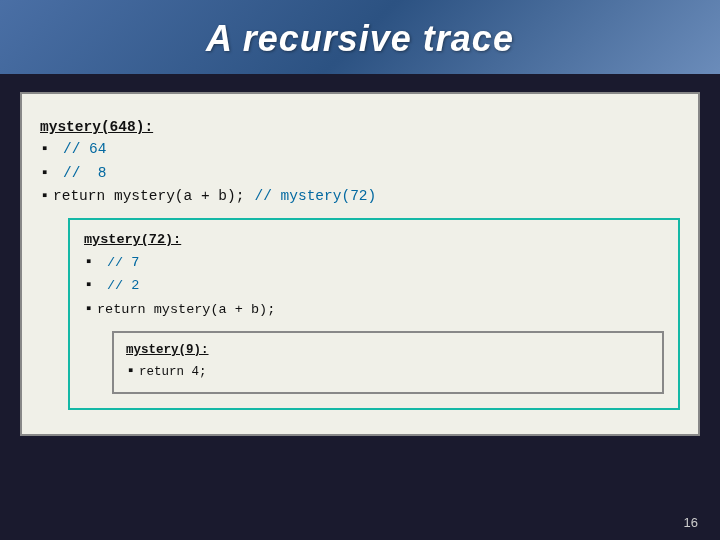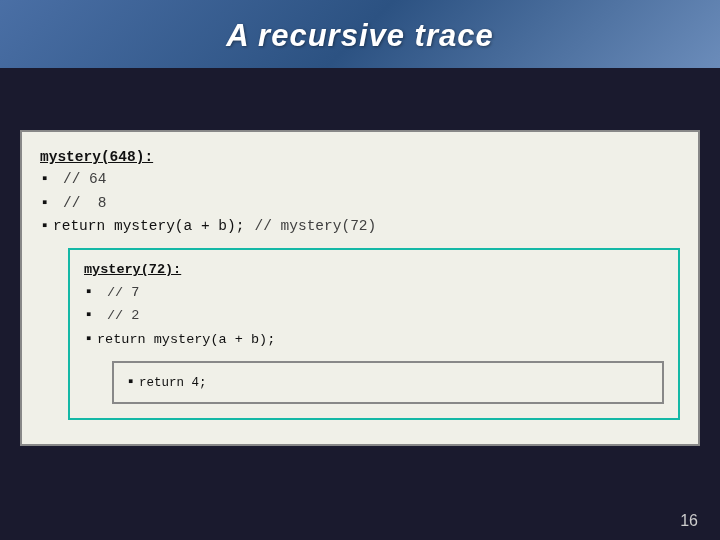--- a/index.html
+++ b/index.html
@@ -18,62 +18,61 @@
 
     .header {
       width: 100%;
       background: linear-gradient(135deg, #4a6fa5, #2c5282, #6b8cba);
       padding: 18px 20px 14px 20px;
       text-align: center;
     }
 
     .header h1 {
       color: #ffffff;
-      font-size: 31px;
+      font-size: 36px;
       font-weight: bold;
       font-style: italic;
       letter-spacing: 1px;
       text-shadow: 1px 1px 3px rgba(0,0,0,0.4);
     }
 
     .main-content {
       width: 100%;
       flex: 1;
       background: #1a1a2e;
       display: flex;
       align-items: flex-start;
       justify-content: center;
       padding: 18px 18px 10px 18px;
     }
 
     .outer-box {
       background: #f0f0e8;
       border: 2px solid #888;
-      padding: 14px 18px 14px 18px;
+      padding: 22px 18px 14px 18px;
       width: 680px;
       font-family: 'Courier New', Courier, monospace;
       font-size: 14.5px;
       color: #111;
       line-height: 1.55;
-      margin-top: 44px;
     }
 
     .code-line {
       display: flex;
       align-items: baseline;
     }
 
     .bullet {
       color: #111;
       margin-right: 4px;
       font-size: 15px;
     }
 
     .comment {
-      color: #404040;
+      color: #0369a1;
       margin-left: 10px;
     }
 
     .func-label {
       font-weight: bold;
       text-decoration: underline;
     }
 
     .inner-box {
       background: #f0f0e8;
@@ -95,21 +94,21 @@
       font-size: 12.5px;
       color: #111;
       line-height: 1.55;
     }
 
     .page-num {
       position: absolute;
       bottom: 10px;
       right: 22px;
       color: #cccccc;
-      font-size: 16px;
+      font-size: 13px;
       font-family: Arial, sans-serif;
     }
   </style>
 </head>
 <body>
 
 <div class="header">
   <h1>A recursive trace</h1>
 </div>
 
@@ -146,20 +145,23 @@
         <span class="bullet">▪</span>
         <span class="comment">// 2</span>
       </div>
       <div class="code-line">
         <span class="bullet">▪</span>
         <span>return mystery(a + b);</span>
       </div>
 
       <div class="inner-inner-box">
         <div class="code-line">
+          <span class="func-label">mystery(9):</span>
+        </div>
+        <div class="code-line">
           <span class="bullet">▪</span>
           <span>return 4;</span>
         </div>
       </div>
 
     </div>
 
   </div>
 </div>
 

